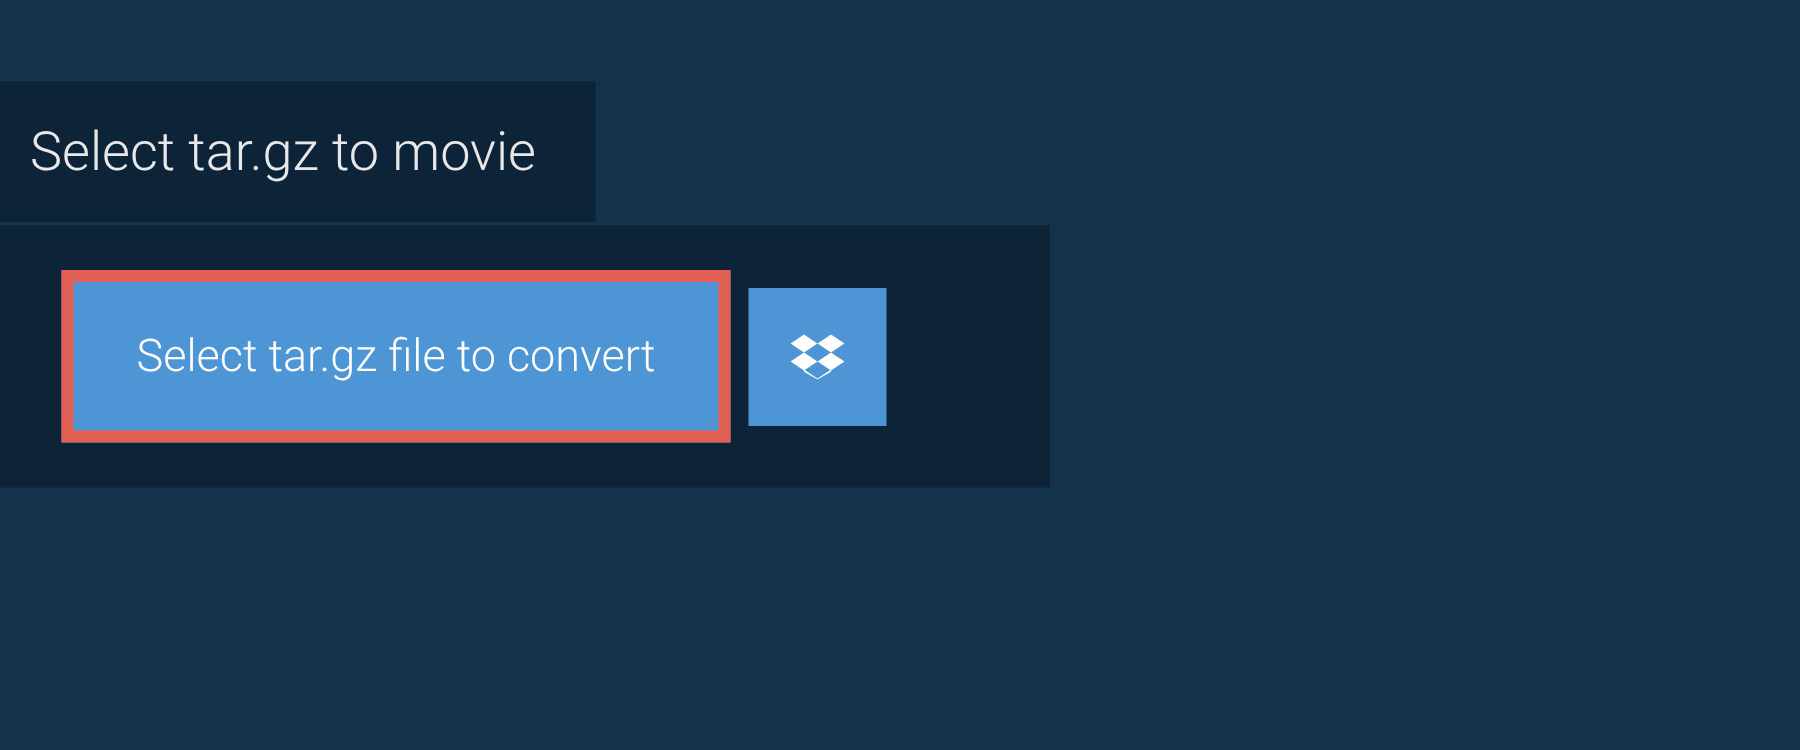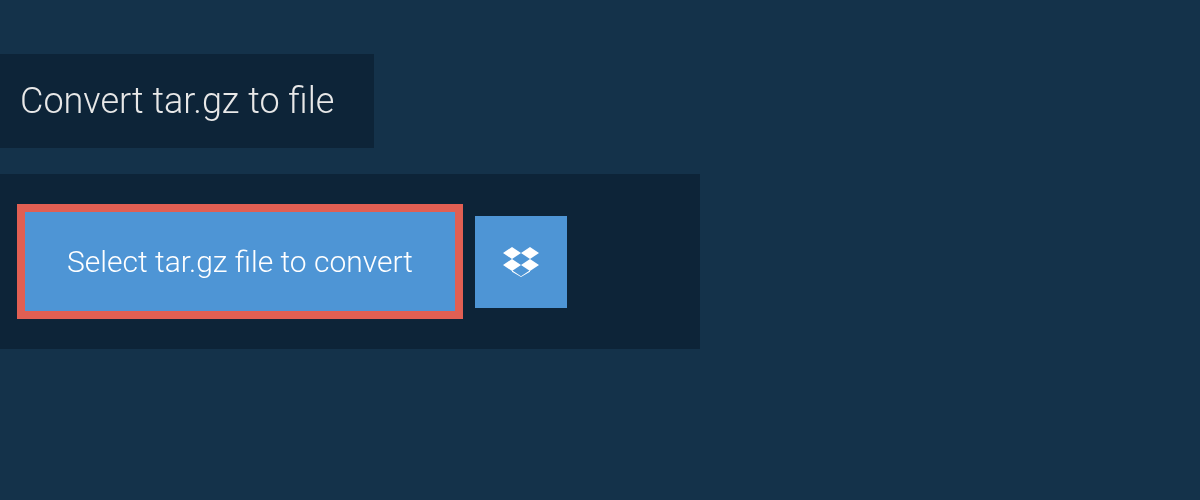--- a/index.html
+++ b/index.html
@@ -18,22 +18,22 @@
       background: #0d2438;
       display: inline-block;
       padding: 26px 40px 26px 20px;
       color: #e8e8e8;
       font-size: 36px;
       font-weight: 300;
       margin-top: 54px;
     }
     .content-panel {
       background: #0d2438;
-      margin-top: 26px;
-      padding: 30px 17px;
+      margin-top: 2px;
+      padding: 30px 41px;
       display: flex;
       align-items: center;
       gap: 12px;
       width: fit-content;
       min-width: 700px;
     }
     .select-file-button {
       background: #4e95d5;
       border: 8px solid #e15f53;
       color: #fff;
@@ -57,21 +57,21 @@
       width: 36px;
       height: 36px;
       fill: #fff;
     }
   </style>
 </head>
 <body>
 
 
 
-<div class="title-tab">Convert tar.gz to file</div>
+<div class="title-tab">Select tar.gz to movie</div>
 
 <div class="content-panel">
   <button class="select-file-button">Select tar.gz file to convert</button>
   <button class="dropbox-button">
     <svg viewBox="0 0 24 24">
       <path d="M6 2L0 6l6 4-6 4 6 4 6-4 6 4 6-4-6-4 6-4-6-4-6 4-6-4zm6 4l6 4-6 4-6-4 6-4zm-6 12.5l6 3.5 6-3.5v-1l-6 4-6-4v1z"></path>
     </svg>
   </button>
 </div>
 

